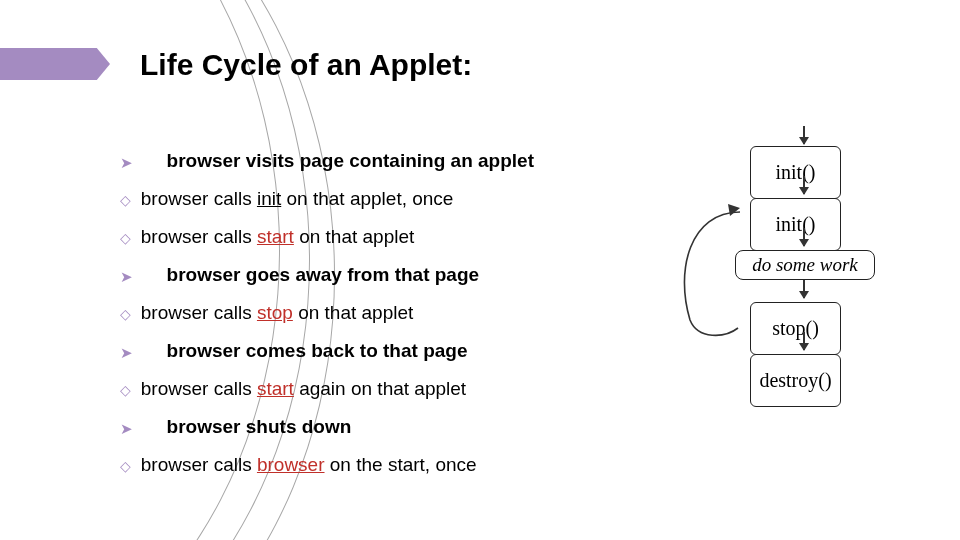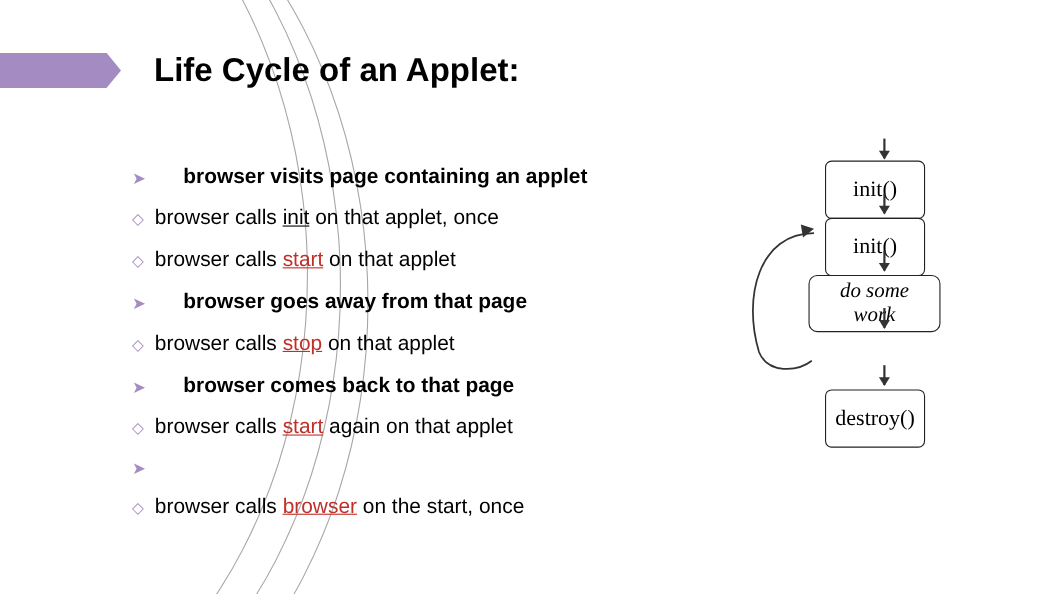--- a/index.html
+++ b/index.html
@@ -92,21 +92,21 @@
     left: 110px;
     width: 91px;
     padding: 14px 4px;
     border: 1px solid #222;
     border-radius: 6px;
     background: #fff;
     text-align: center;
     font-family: "Times New Roman", Times, serif;
     font-size: 20px;
   }
-  .node.italic { font-style: italic; border-radius: 8px; width: 120px; left: 95px; padding: 3px 8px; font-size: 19px; }
+  .node.italic { font-style: italic; border-radius: 8px; width: 140px; left: 95px; padding: 3px 8px; font-size: 19px; }
   .arrow-down {
     position: absolute;
     left: 163px;
     width: 2px;
     height: 18px;
     background: #333;
   }
   .arrow-down::after {
     content: "";
     position: absolute;
@@ -162,35 +162,37 @@
     <div class="item">
       <span class="bullet-arrow">➤</span>
       <span class="bold"><span>browser comes back to that page</span></span>
     </div>
     <div class="item">
       <span class="bullet-diamond">◇</span>
       <span><span>browser calls </span><span class="ul red">start</span><span> again on that applet</span></span>
     </div>
     <div class="item">
       <span class="bullet-arrow">➤</span>
+      <span class="bold"><span>browser shuts down</span></span>
     </div>
     <div class="item">
       <span class="bullet-diamond">◇</span>
       <span><span>browser calls </span><span class="ul red">browser</span><span> on the start, once</span></span>
     </div>
   </div>
 
 <div class="diagram">
   <div class="arrow-down" style="top:-14px;"></div>
   <div class="node" style="top:6px;">init()</div>
   <div class="arrow-down" style="top:36px;"></div>
   <div class="node" style="top:58px;">init()</div>
   <div class="arrow-down" style="top:88px;"></div>
   <div class="node italic" style="top:110px;">do some work</div>
   <div class="arrow-down" style="top:140px;"></div>
+  <div class="node" style="top:162px;">stop()</div>
   <div class="arrow-down" style="top:192px;"></div>
   <div class="node" style="top:214px;">destroy()</div>
 
   <svg class="loop" viewBox="0 0 70 140">
     <path d="M70 12 C 20 12, 5 70, 20 120 C 28 140, 55 138, 68 128" fill="none" stroke="#333" stroke-width="1.6"></path>
     <polygon points="70,8 58,4 60,16" fill="#333"></polygon>
   </svg>
 </div>
 
 </body></html>

